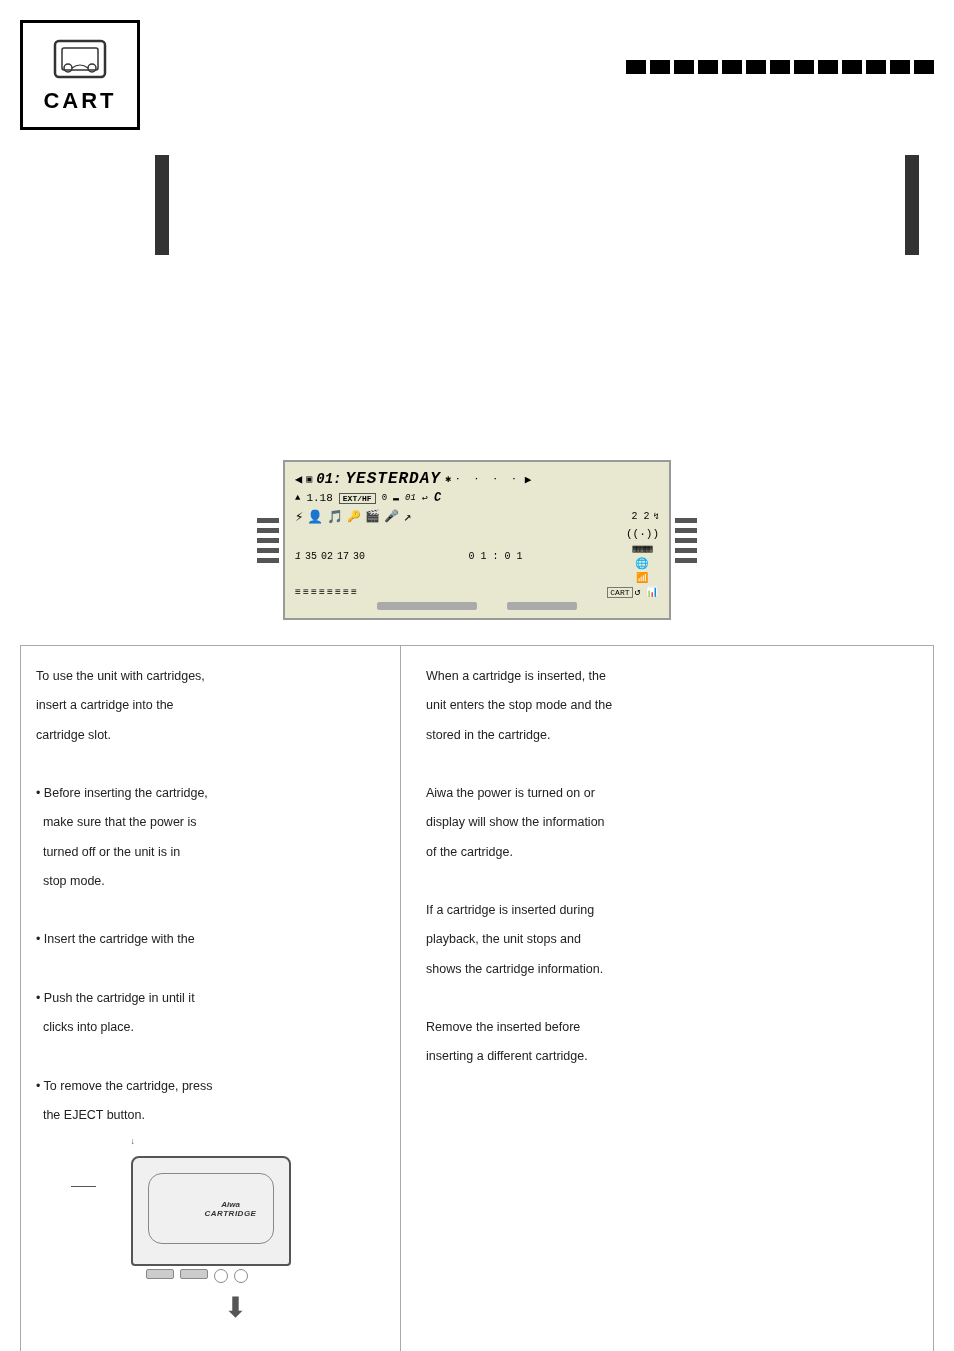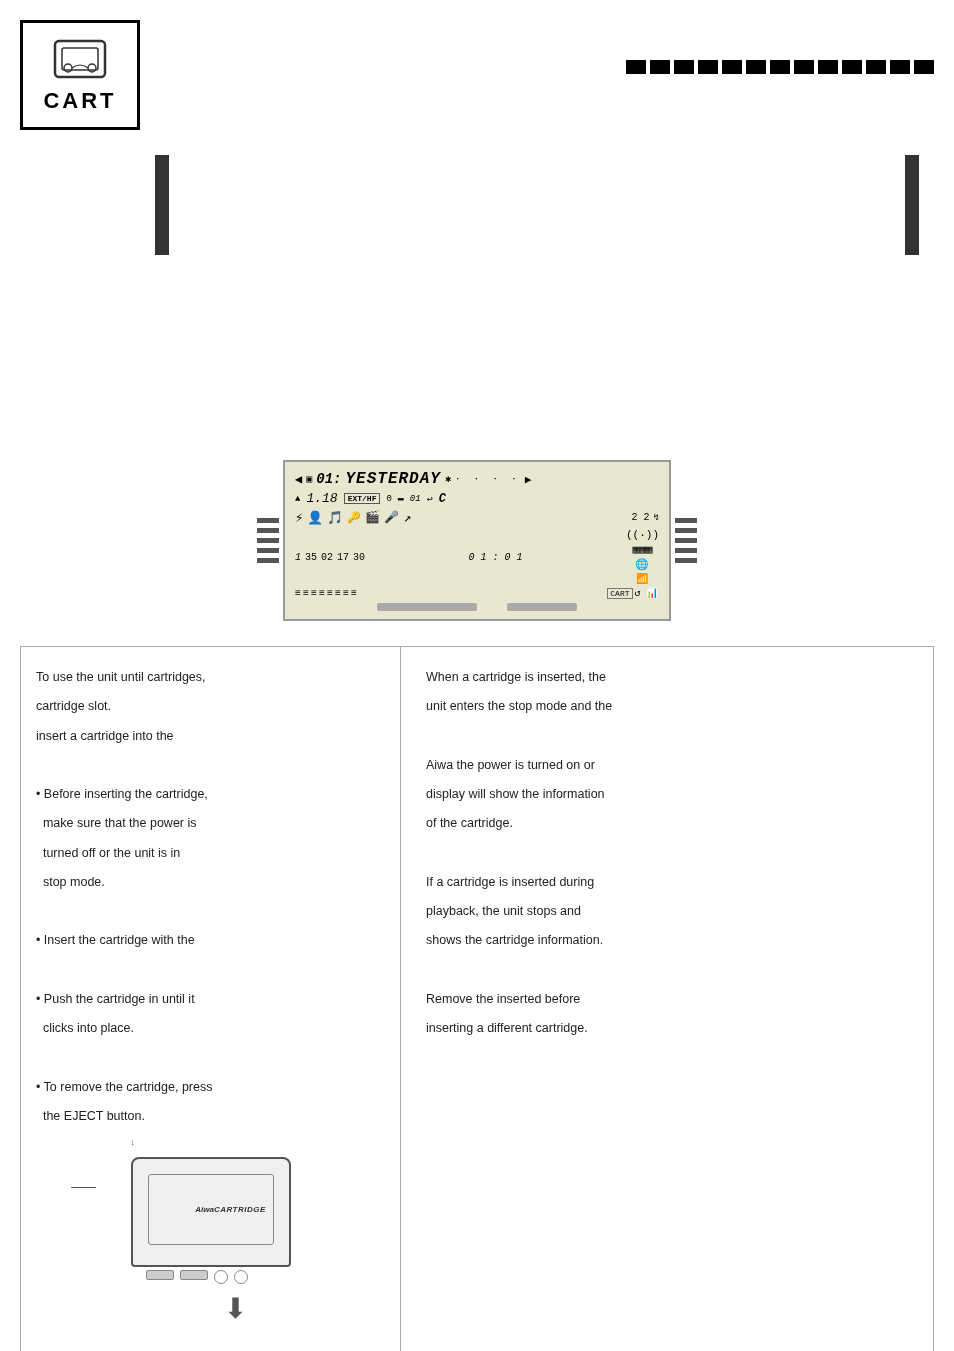--- a/index.html
+++ b/index.html
@@ -204,23 +204,23 @@
       margin-left: 30px;
     }
 
     .cartridge-label {
       position: absolute;
       top: 15px;
       left: 15px;
       right: 15px;
       bottom: 20px;
       border: 1px solid #888;
-      border-radius: 3px;
-      display: flex;
-      flex-direction: row;
+      border-radius: 14px;
+      display: flex;
+      flex-direction: column;
       align-items: center;
       justify-content: center;
       font-size: 9px;
       font-style: italic;
       color: #333;
       padding-left: 40px;
     }
 
     .cartridge-brand {
       font-size: 8px;
@@ -327,21 +327,21 @@
         <span style="font-size:10px;">▣</span>
         <span class="track-num">01:</span>
         <span class="track-title">YESTERDAY</span>
         <span style="font-size:10px;">✱</span>
         <span style="letter-spacing:4px; font-size:9px;">· · · ·</span>
         <span style="font-size:11px;">▶</span>
       </div>
 
       <div class="display-row2">
         <span style="font-size:9px;">▲</span>
-        <span style="font-size:13px; font-style:italic;">1.18</span>
+        <span style="font-size:11px; ">1.18</span>
         <span style="border:1px solid #555; padding:0 3px; font-size:8px; font-weight:bold;">EXT/HF</span>
         <span style="font-size:9px;">0</span>
         <span style="font-size:10px;">▬</span>
         <span style="font-size:9px; font-style:italic;">01</span>
         <span style="font-size:10px;">↩</span>
         <span style="font-size:12px; font-style:italic; font-weight:bold;">C</span>
       </div>
 
       <div class="display-row3">
         <span style="font-size:14px; font-weight:bold;">⚡</span>
@@ -356,21 +356,21 @@
         <span style="font-size:9px;">↯</span>
       </div>
 
       <div class="display-row4">
         <span style="font-style:italic;">1</span>
         <span>35</span>
         <span>02</span>
         <span>17</span>
         <span>30</span>
         <span style="flex:1;"></span>
-        <span style="font-style:italic;">0 1 : 0 1</span>
+        <span style="">0 1 : 0 1</span>
         <span style="flex:1;"></span>
 
         <div style="display:flex;flex-direction:column;gap:2px;align-items:center;">
           <span style="font-size:11px;">((·))</span>
           <span style="font-size:11px;">▦▦▦</span>
           <span style="font-size:11px;">🌐</span>
           <span style="font-size:10px;">📶</span>
         </div>
       </div>
 
@@ -401,23 +401,23 @@
       <div style="width:22px;height:5px;background:#555;"></div>
       <div style="width:22px;height:5px;background:#555;"></div>
       <div style="width:22px;height:5px;background:#555;"></div>
     </div>
   </div>
 </div>
 
 <div class="main-content" style="margin-top:25px;">
 
   <div class="main-left">
-    <p>To use the unit until cartridges,</p>
+    <p>To use the unit with cartridges,</p>
+    <p>insert a cartridge into the</p>
     <p>cartridge slot.</p>
-    <p>insert a cartridge into the</p>
     <p>&nbsp;</p>
     <p>• Before inserting the cartridge,</p>
     <p>&nbsp; make sure that the power is</p>
     <p>&nbsp; turned off or the unit is in</p>
     <p>&nbsp; stop mode.</p>
     <p>&nbsp;</p>
     <p>• Insert the cartridge with the</p>
     <p>&nbsp;</p>
     <p>• Push the cartridge in until it</p>
     <p>&nbsp; clicks into place.</p>
@@ -446,20 +446,21 @@
       </div>
 
       <div class="arrow-down">⬇</div>
 
     </div>
   </div>
 
   <div class="main-right">
     <p>When a cartridge is inserted, the</p>
     <p>unit enters the stop mode and the</p>
+    <p>stored in the cartridge.</p>
     <p>&nbsp;</p>
     <p>Aiwa the power is turned on or</p>
     <p>display will show the information</p>
     <p>of the cartridge.</p>
     <p>&nbsp;</p>
     <p>If a cartridge is inserted during</p>
     <p>playback, the unit stops and</p>
     <p>shows the cartridge information.</p>
     <p>&nbsp;</p>
     <p>Remove the inserted before</p>

